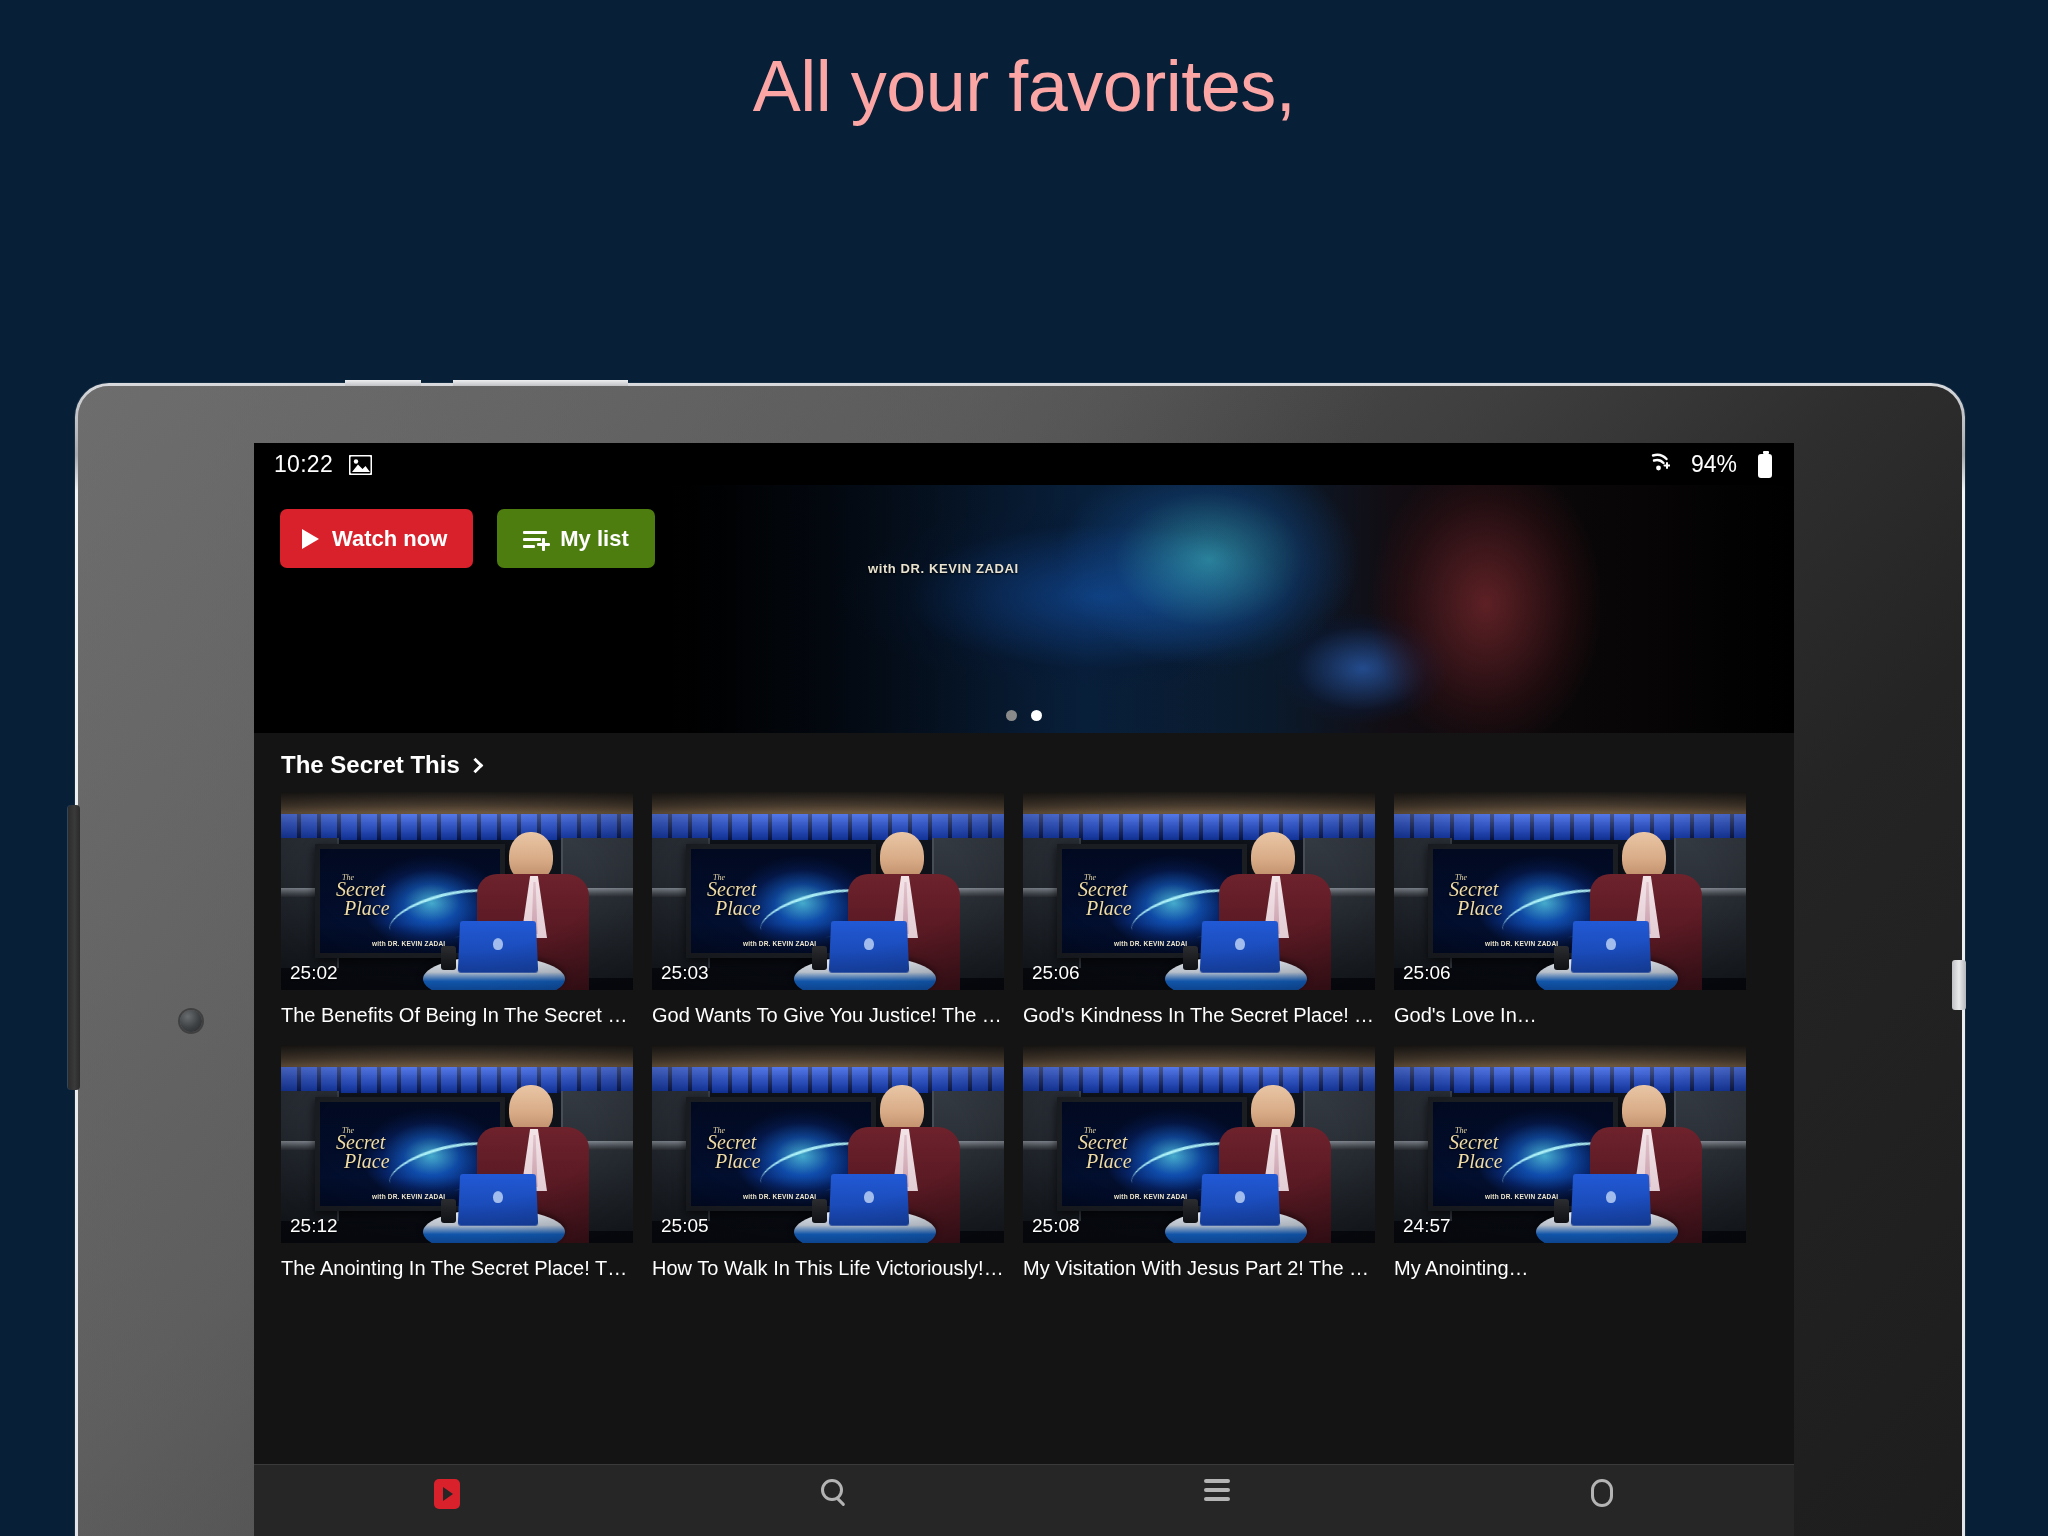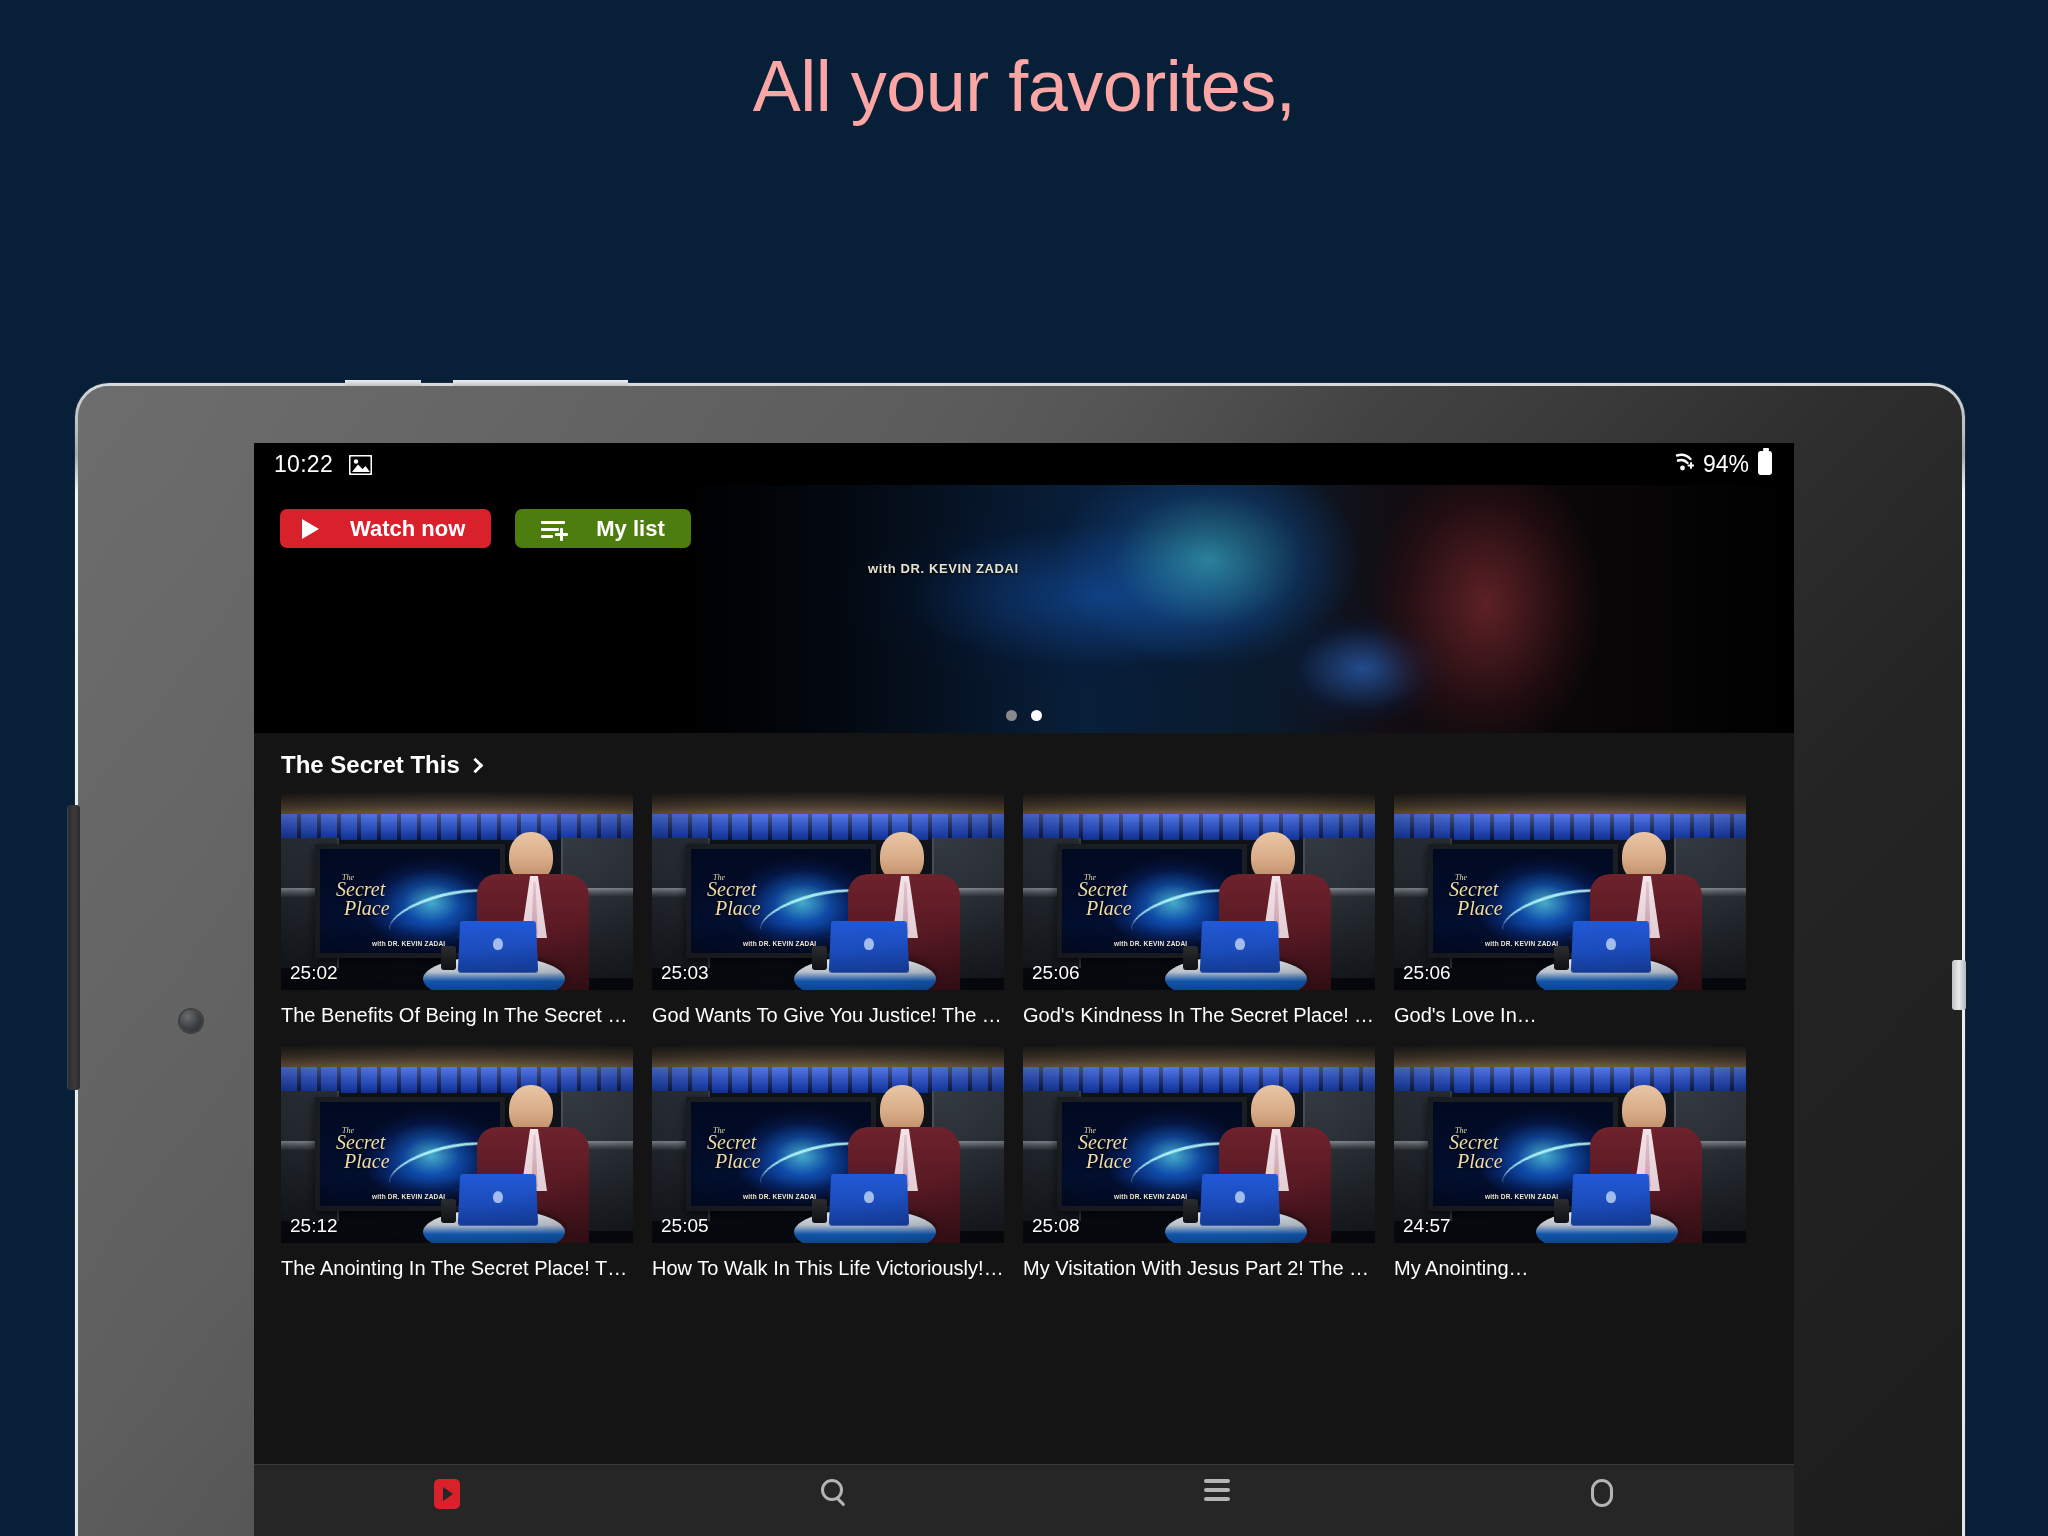--- a/index.html
+++ b/index.html
@@ -130,22 +130,22 @@
   .sb-time { font-weight: 400; letter-spacing: 0.3px; }
   .sb-gallery {
     margin-left: 16px;
     width: 23px; height: 20px;
     display: inline-block;
     position: relative;
   }
   .sb-right {
     margin-left: auto;
     display: flex;
-    align-items: flex-start;
-    gap: 9px;
+    align-items: flex-end;
+    gap: 21px;
   }
   .sb-batt-txt { font-size: 23px; }
   .sb-batt {
     width: 14px; height: 24px;
     border: 2px solid #ffffff;
     border-radius: 3px;
     position: relative;
     background: #ffffff;
   }
   .sb-batt:before {
@@ -193,22 +193,22 @@
     position: absolute;
     left: 26px;
     top: 24px;
     display: flex;
     gap: 24px;
     z-index: 4;
   }
   .btn {
     display: flex;
     align-items: center;
-    gap: 31px;
-    height: 39px;
+    gap: 13px;
+    height: 59px;
     padding: 0 26px;
     border-radius: 7px;
     color: #ffffff;
     font-size: 22px;
     font-weight: bold;
     cursor: pointer;
     border: none;
     font-family: "Liberation Sans", sans-serif;
     white-space: nowrap;
   }

